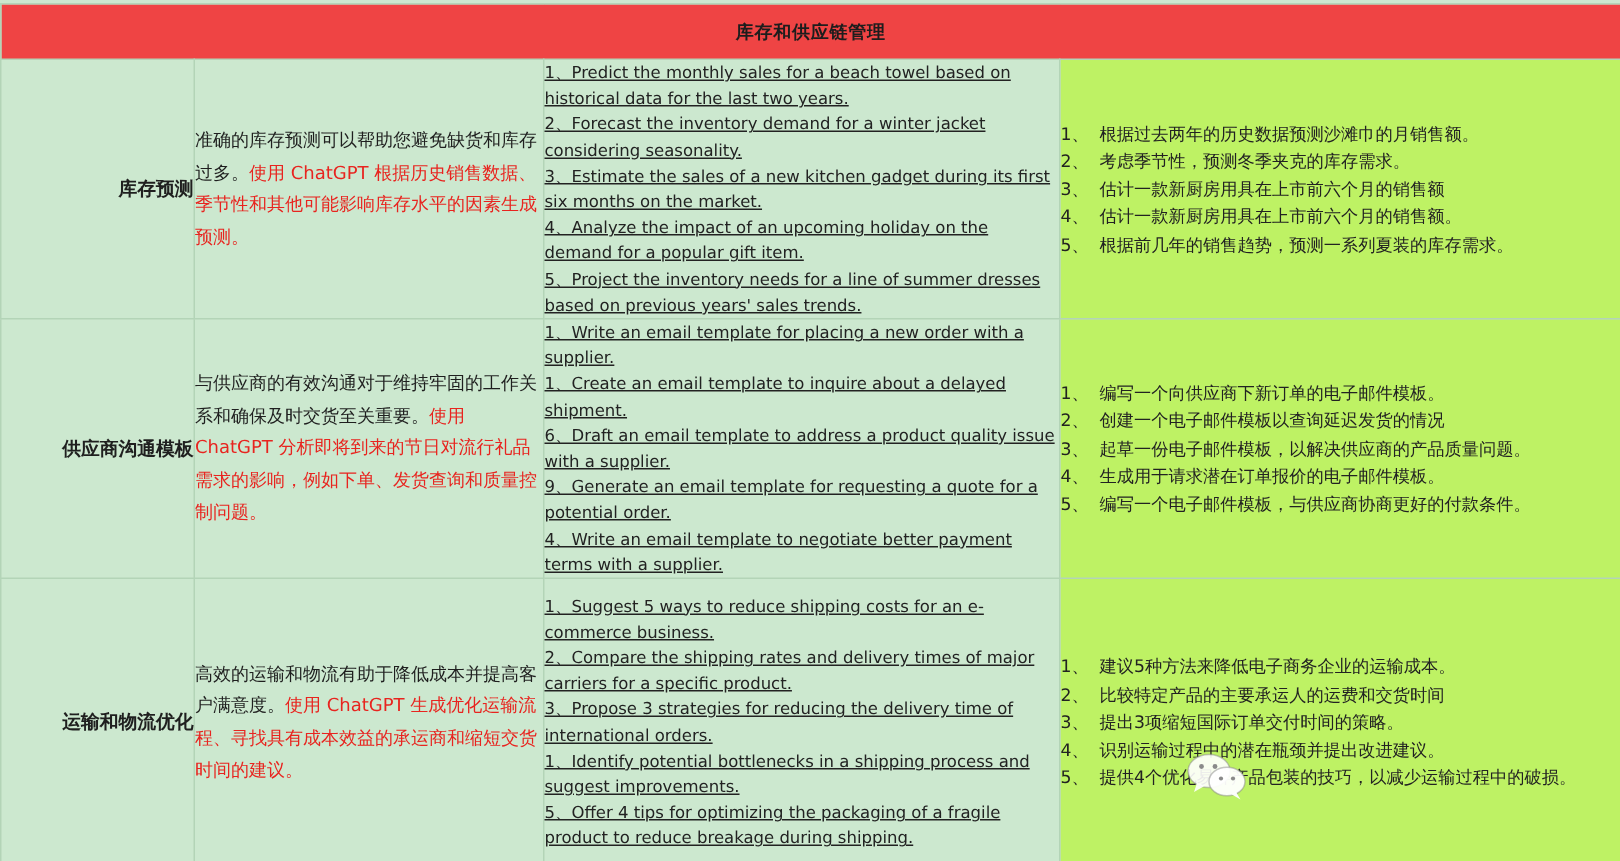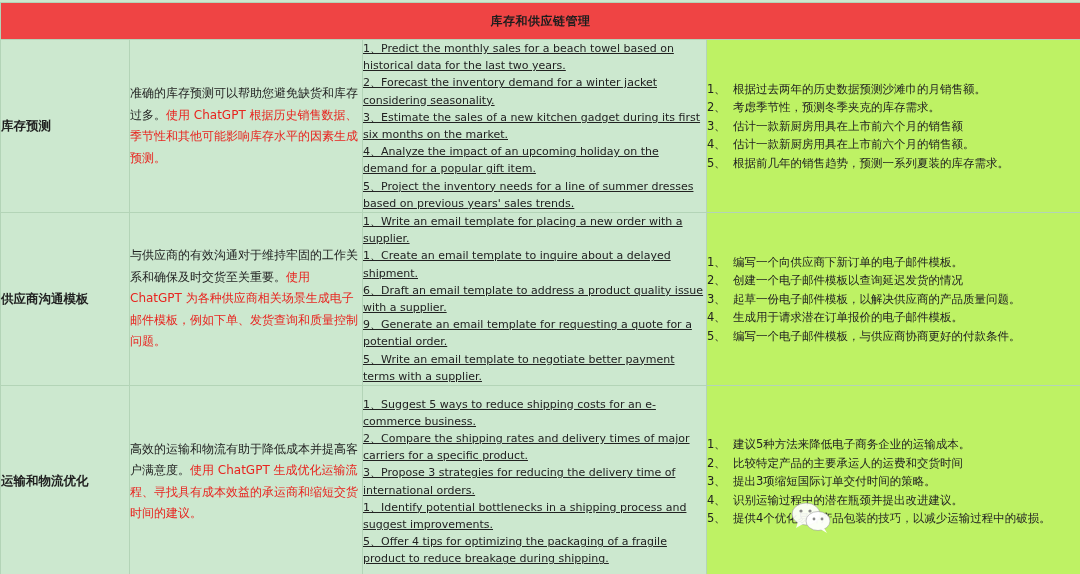--- a/index.html
+++ b/index.html
@@ -25,21 +25,21 @@
       background: #ef4444;
       height: 36px;
       font-size: 12px;
       font-weight: bold;
       text-align: center;
       color: #1d1d1d;
       letter-spacing: 0.5px;
     }
     td.cat {
       background: #cce8cf;
-      font-size: 12.5px; font-weight: bold; text-align: left;
+      font-size: 12.5px; font-weight: bold; text-align: right;
     }
     td.desc {
       background: #cce8cf;
       font-size: 12px; line-height: 21.5px; text-align: left;
       padding: 0 6px;
     }
     td.desc .red { color: #e8241f; }
     td.en {
       background: #cce8cf;
       font-size: 11px; line-height: 17.2px;
@@ -103,28 +103,28 @@
         <div class="zh-item"><span class="num">2、</span><span>考虑季节性，预测冬季夹克的库存需求。</span></div>
         <div class="zh-item"><span class="num">3、</span><span>估计一款新厨房用具在上市前六个月的销售额</span></div>
         <div class="zh-item"><span class="num">4、</span><span>估计一款新厨房用具在上市前六个月的销售额。</span></div>
         <div class="zh-item"><span class="num">5、</span><span>根据前几年的销售趋势，预测一系列夏装的库存需求。</span></div>
       </td>
     </tr>
 
     <tr style="height:172px">
       <td class="cat">供应商沟通模板</td>
       <td class="desc">
-        <span>与供应商的有效沟通对于维持牢固的工作关系和确保及时交货至关重要。</span><span class="red">使用 ChatGPT 为各种供应商相关场景生成电子邮件模板，例如下单、发货查询和质量控制问题。</span>
+        <span>与供应商的有效沟通对于维持牢固的工作关系和确保及时交货至关重要。</span><span class="red">使用 ChatGPT 分析即将到来的节日对流行礼品需求的影响，例如下单、发货查询和质量控制问题。</span>
       </td>
       <td class="en">
         <span class="en-item">1、Write an email template for placing a new order with a supplier.</span>
         <span class="en-item">1、Create an email template to inquire about a delayed shipment.</span>
         <span class="en-item">6、Draft an email template to address a product quality issue with a supplier.</span>
         <span class="en-item">9、Generate an email template for requesting a quote for a potential order.</span>
-        <span class="en-item">5、Write an email template to negotiate better payment terms with a supplier.</span>
+        <span class="en-item">4、Write an email template to negotiate better payment terms with a supplier.</span>
       </td>
       <td class="zh">
         <div class="zh-item"><span class="num">1、</span><span>编写一个向供应商下新订单的电子邮件模板。</span></div>
         <div class="zh-item"><span class="num">2、</span><span>创建一个电子邮件模板以查询延迟发货的情况</span></div>
         <div class="zh-item"><span class="num">3、</span><span>起草一份电子邮件模板，以解决供应商的产品质量问题。</span></div>
         <div class="zh-item"><span class="num">4、</span><span>生成用于请求潜在订单报价的电子邮件模板。</span></div>
         <div class="zh-item"><span class="num">5、</span><span>编写一个电子邮件模板，与供应商协商更好的付款条件。</span></div>
       </td>
     </tr>
 

